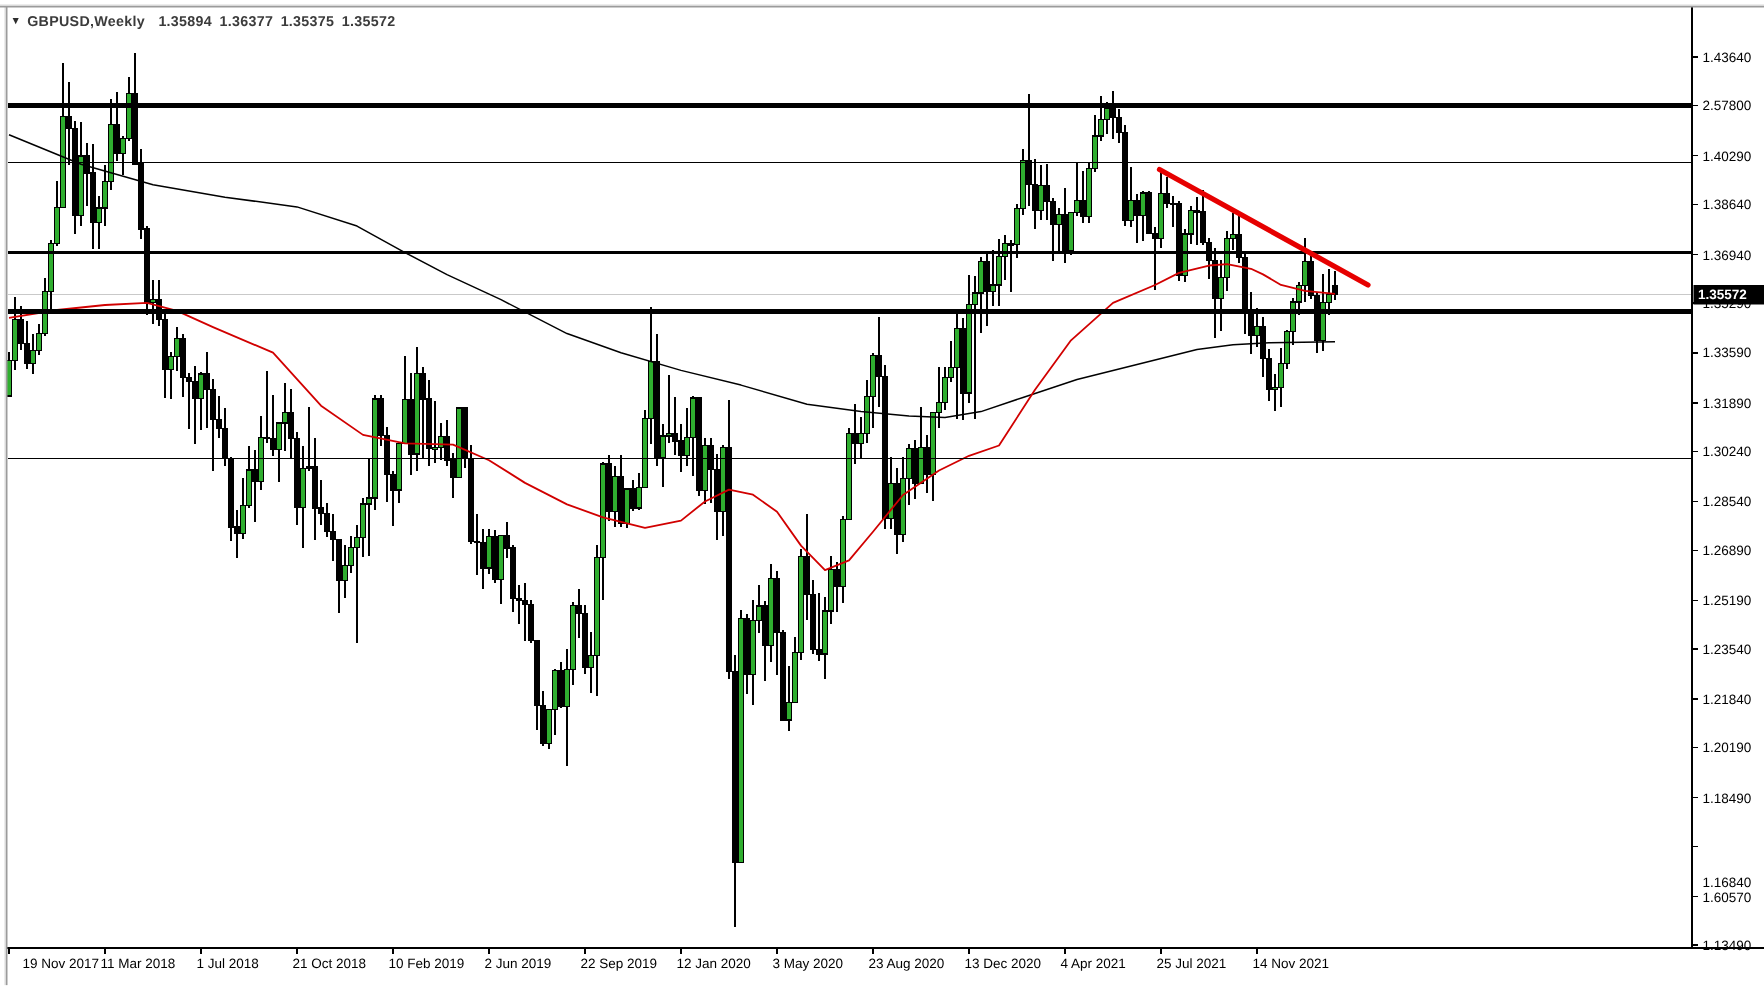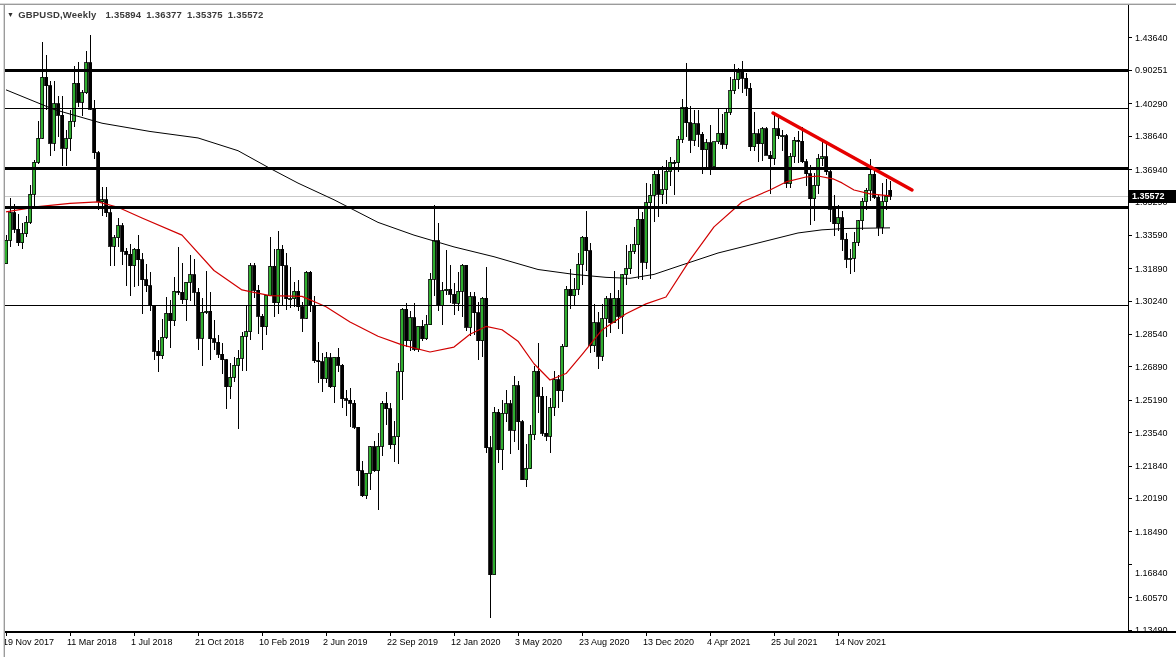--- a/index.html
+++ b/index.html
@@ -530,41 +530,41 @@
         <line x1="838" y1="632" x2="838" y2="636" stroke="#000000" stroke-width="1" shape-rendering="crispEdges"></line>
       </g>
     </svg>
 
   <div id="info-bar">
     <span class="tri">▼</span><span class="sym">GBPUSD,Weekly</span><span class="v">1.35894</span><span class="v">1.36377</span><span class="v">1.35375</span><span class="v">1.35572</span>
   </div>
 
   <div id="price-axis">
       <div class="price-label" style="top: 32.9945px; text-align: center;">1.43640</div>
-      <div class="price-label" style="top: 65.3929px;">0.90251</div>
+      <div class="price-label" style="top: 65.3929px;">2.57800</div>
       <div class="price-label" style="top: 98.773px;">1.40290</div>
       <div class="price-label" style="top: 131.171px;">1.38640</div>
       <div class="price-label" style="top: 164.552px;">1.36940</div>
       <div class="price-label" style="top: 196.95px;">1.35290</div>
       <div class="price-label" style="top: 230.33px;">1.33590</div>
       <div class="price-label" style="top: 263.71px;">1.31890</div>
       <div class="price-label" style="top: 296.109px;">1.30240</div>
       <div class="price-label" style="top: 329.489px;">1.28540</div>
       <div class="price-label" style="top: 361.887px;">1.26890</div>
       <div class="price-label" style="top: 395.267px;">1.25190</div>
       <div class="price-label" style="top: 427.666px;">1.23540</div>
       <div class="price-label" style="top: 461.046px; text-align: center;">1.21840</div>
       <div class="price-label" style="top: 493.444px;">1.20190</div>
       <div class="price-label" style="top: 526.824px;">1.18490</div>
-      <div class="price-label" style="top: 568px;">1.16840</div>
+      <div class="price-label" style="top: 583px;">1.16840</div>
       <div class="price-label" style="top: 592.603px;">1.60570</div>
       <div class="price-label" style="top: 625.001px;">1.13490</div>
     </div>
   <div id="time-axis">
-      <div class="date-label" style="left: 3px;">19 Nov 2017</div>
+      <div class="date-label" style="left: 15px;">19 Nov 2017</div>
       <div class="date-label" style="left: 67px;">11 Mar 2018</div>
       <div class="date-label" style="left: 131px;">1 Jul 2018</div>
       <div class="date-label" style="left: 195px;">21 Oct 2018</div>
       <div class="date-label" style="left: 259px;">10 Feb 2019</div>
       <div class="date-label" style="left: 323px;">2 Jun 2019</div>
       <div class="date-label" style="left: 387px;">22 Sep 2019</div>
       <div class="date-label" style="left: 451px;">12 Jan 2020</div>
       <div class="date-label" style="left: 515px;">3 May 2020</div>
       <div class="date-label" style="left: 579px;">23 Aug 2020</div>
       <div class="date-label" style="left: 643px;">13 Dec 2020</div>

